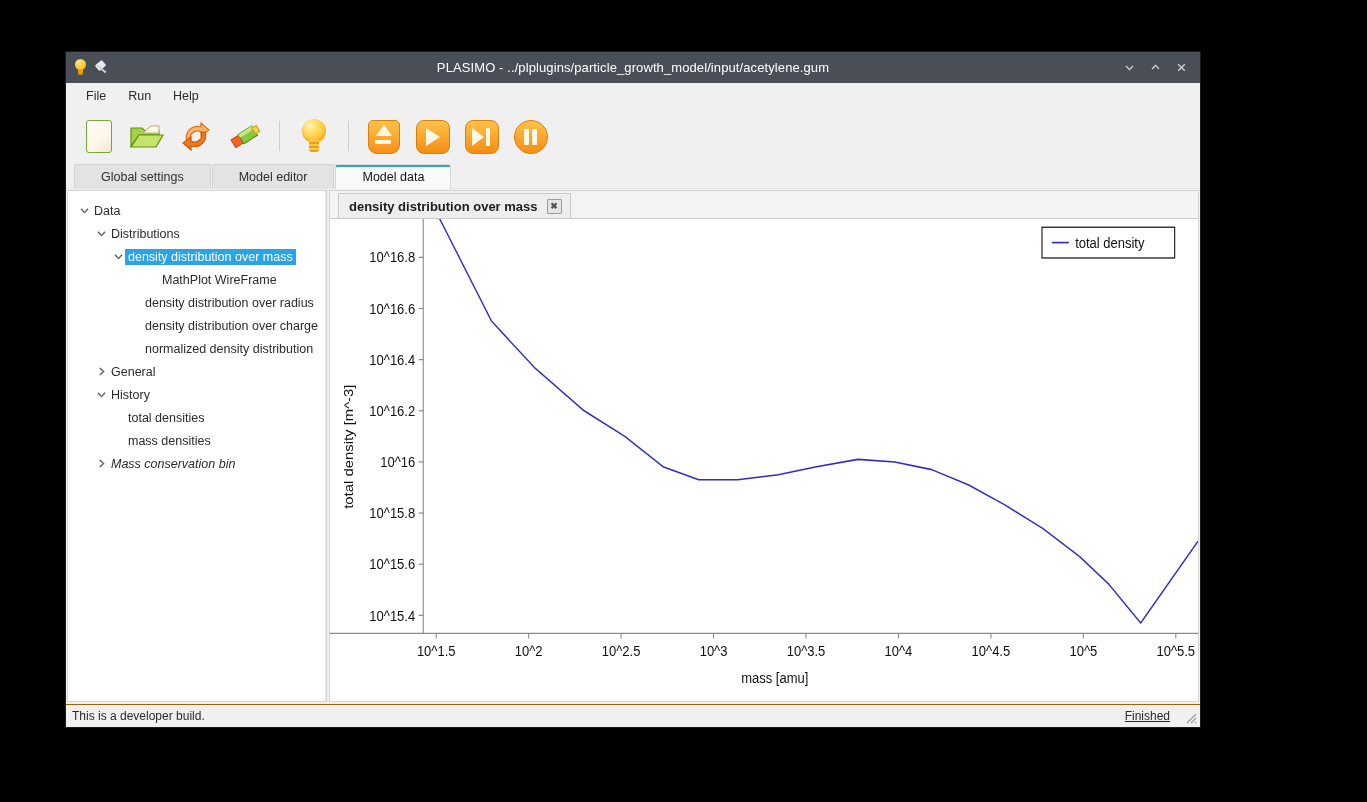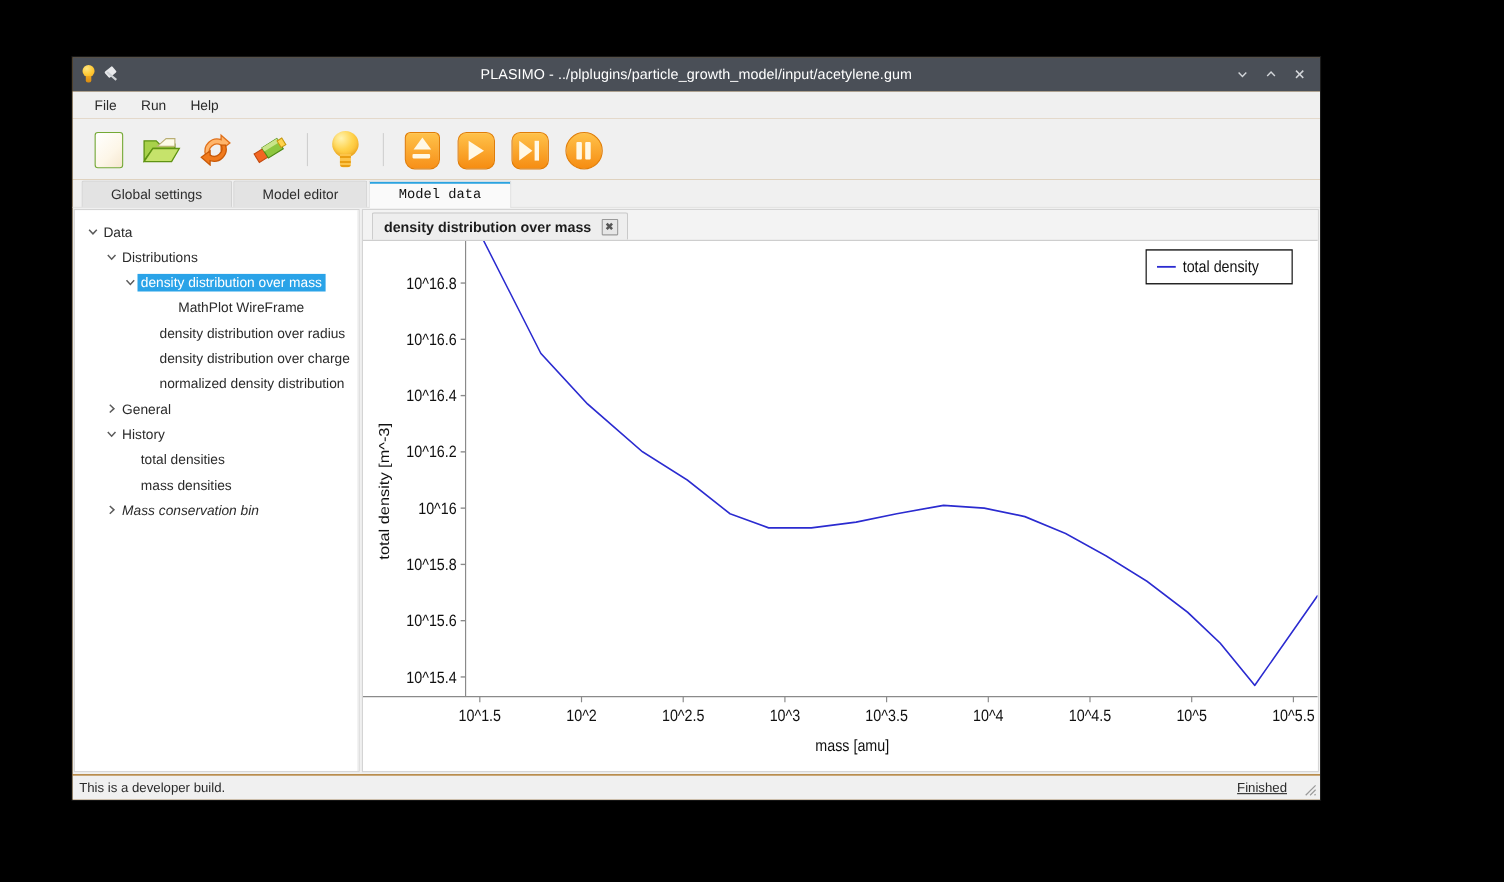--- a/index.html
+++ b/index.html
@@ -2,21 +2,21 @@
 <html><head>
 <meta charset="utf-8">
 <style>
   html,body{margin:0;padding:0;}
   body{
     width:1367px;height:802px;background:#000;overflow:hidden;
     font-family:"Liberation Sans",sans-serif;
   }
   .window{
     position:absolute;left:66px;top:52px;width:1134px;height:675px;
-    background:#a16207;display:flex;flex-direction:column;
+    background:#ec4899;display:flex;flex-direction:column;
     box-shadow:0 0 0 1px #1b1b1b;
   }
   
   .titlebar{
     height:31px;background:#4a4f57;display:flex;align-items:center;
     flex:0 0 auto;position:relative;
   }
   .tb-icons{display:flex;align-items:center;gap:7px;padding-left:8px;}
   .bulb-small{
     width:13px;height:17px;position:relative;
@@ -127,21 +127,20 @@
     content:"";position:absolute;left:0;right:0;bottom:0;height:1px;background:#e4e4e4;
   }
   .mtab{
     height:24px;padding:0 26px;display:flex;align-items:center;font-size:12.5px;
     color:#2d2d2d;background:#e3e3e3;border:1px solid #d2d2d2;border-bottom:none;
     margin-right:1px;border-radius:2px 2px 0 0;position:relative;
   }
   .mtab.active{
     background:#fafafa;border-color:#d8d8d8;color:#111;z-index:3;
     box-shadow:inset 0 2px 0 0 #2aa3e0;
-    font-family:Liberation Mono, monospace;
   }
   
   .body{flex:1 1 auto;display:flex;background:#f0f0f0;padding:0 0 0 0;min-height:0;}
   .sidebar{
     width:258px;margin:1px 0 2px 1px;background:#ffffff;border:1px solid #d4d4d4;
     position:relative;overflow:hidden;flex:0 0 auto;
   }
   .tree{padding:8px 0 0 0;font-size:12.5px;color:#2b2b2b;}
   .trow{
     display:flex;align-items:center;height:23px;white-space:nowrap;

